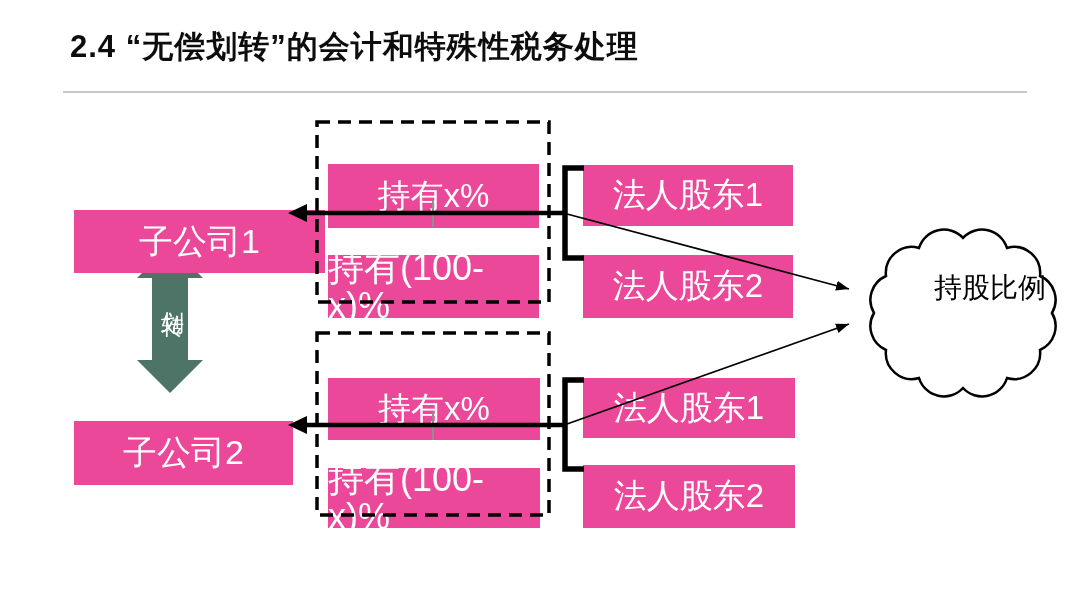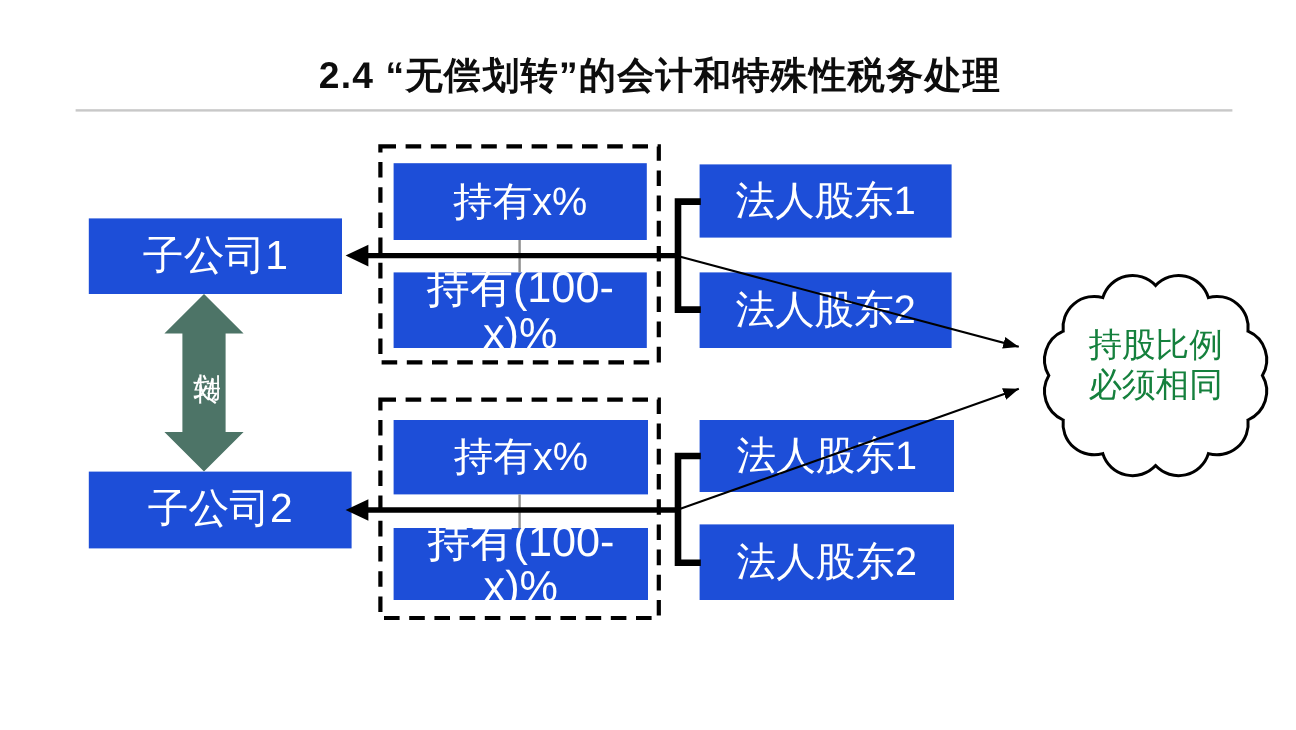--- a/index.html
+++ b/index.html
@@ -1,35 +1,35 @@
 <!DOCTYPE html>
 <html><head>
 <meta charset="utf-8">
 <style>
   html,body{margin:0;padding:0;background:#ffffff;}
   #slide{
     position:relative;width:1080px;height:608px;background:#ffffff;overflow:hidden;
     font-family:"Liberation Sans","DejaVu Sans",sans-serif;
   }
   .title{
-    position:absolute;left:70px;top:42px;width:960px;
-    font-size:31px;font-weight:800;color:#0d0d0d;letter-spacing:1px;white-space:nowrap;text-align:center;
+    position:absolute;left:70px;top:26px;width:960px;
+    font-size:31px;font-weight:800;color:#0d0d0d;letter-spacing:1px;white-space:nowrap;
   }
   .title-underline{
     position:absolute;left:63px;top:91px;width:964px;height:2px;background:#c8c8c8;
   }
   .gbox{
     position:absolute;display:flex;align-items:center;justify-content:center;
-    background:#1d4ed8;color:#ffffff;text-align:center;line-height:1.05;
+    background:#ec4899;color:#ffffff;line-height:1.05;margin-top:28px;
   }
   .f34{font-size:34px;}
   .f33{font-size:33px;}
   .f30{font-size:36px;}
   
-  .sub1{left:74px;top:182px;width:211px;height:63px;}
+  .sub1{left:74px;top:182px;width:251px;height:63px;}
   .sub2{left:74px;top:393px;width:219px;height:64px;}
   
   .hx1{left:328px;top:136px;width:211px;height:64px;}
   .h100x1{left:328px;top:227px;width:211px;height:63px;}
   
   .sh11{left:583px;top:137px;width:210px;height:61px;}
   .sh21{left:583px;top:227px;width:210px;height:63px;}
   
   .hx2{left:328px;top:350px;width:212px;height:62px;}
   .h100x2{left:328px;top:440px;width:212px;height:60px;}
@@ -39,21 +39,21 @@
   .svg-under{position:absolute;left:0;top:0;z-index:0;pointer-events:none;}
   .boxlayer{position:absolute;left:0;top:0;width:100%;height:100%;z-index:1;}
   .svg-over{position:absolute;left:0;top:0;z-index:2;pointer-events:none;}
   .transfer-label{
     position:absolute;left:156px;top:293px;width:28px;height:60px;z-index:1;
     writing-mode:vertical-rl;text-orientation:upright;
     font-size:23px;color:#ffffff;line-height:1;letter-spacing:3px;
   }
   .cloud-text{
     position:absolute;left:880px;top:271px;width:166px;z-index:3;
-    font-size:28px;line-height:33px;color:#15803d;text-align:center;font-weight:400;
+    font-size:28px;line-height:33px;color:#000000;text-align:right;font-weight:400;
   }
 </style>
 </head>
 <body>
 
 <div id="slide">
 
   <svg class="svg-under" width="1080" height="608">
     <polygon points="170,245 203,278 188,278 188,360 203,360 170,393 137,360 152,360 152,278 137,278" fill="#4d7467"></polygon>
   </svg>
@@ -111,16 +111,15 @@
              A 26,26 0 0 1 886,276
              A 26,26 0 0 1 919,248
              A 26,26 0 0 1 963,238
              A 26,26 0 0 1 1007,248
              A 26,26 0 0 1 1040,276
              A 26,26 0 0 1 1052,313 Z"></path>
   </svg>
 
   <div class="cloud-text">
     <div>持股比例</div>
-    <div>必须相同</div>
   </div>
 
 </div>
 
 </body></html>

